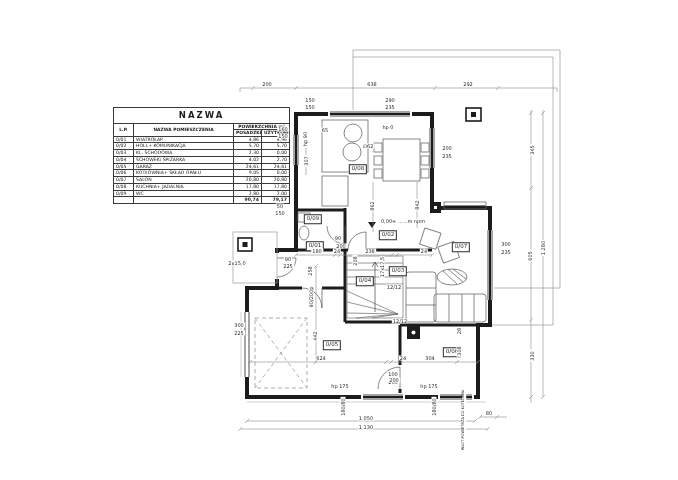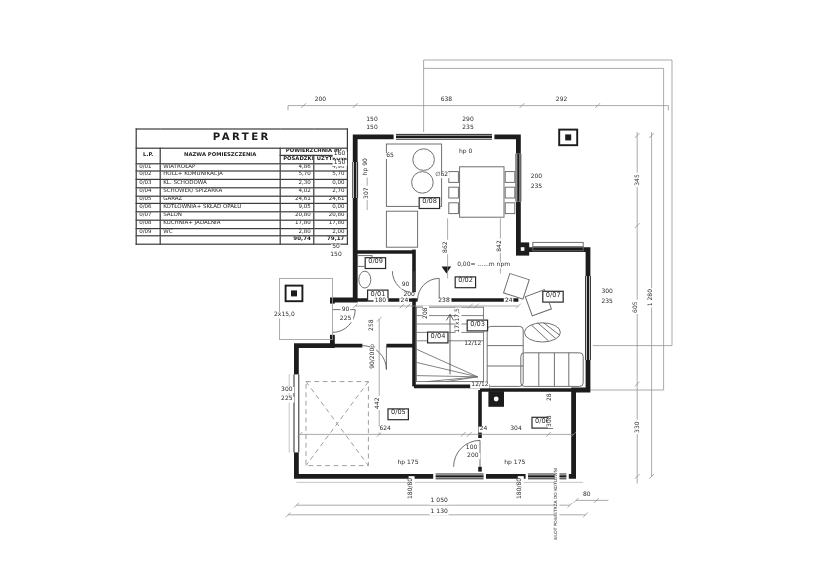--- a/index.html
+++ b/index.html
@@ -29,21 +29,21 @@
 
   <table id="schedule">
     <colgroup>
         <col class="c1">
         <col class="c2">
         <col class="c3">
         <col class="c4">
       </colgroup>
     <tbody>
         <tr>
-          <td class="title" colspan="4">PARTER</td>
+          <td class="title" colspan="4">NAZWA</td>
         </tr>
     <tr>
       <td class="hdr" rowspan="2">L.P.</td>
       <td class="hdr" rowspan="2">NAZWA POMIESZCZENIA</td>
       <td class="hdr" colspan="2">POWIERZCHNIA m²</td>
     </tr>
     <tr>
       <td class="hdr">POSADZKI</td>
       <td class="hdr">UŻYTKOWA</td>
     </tr>

